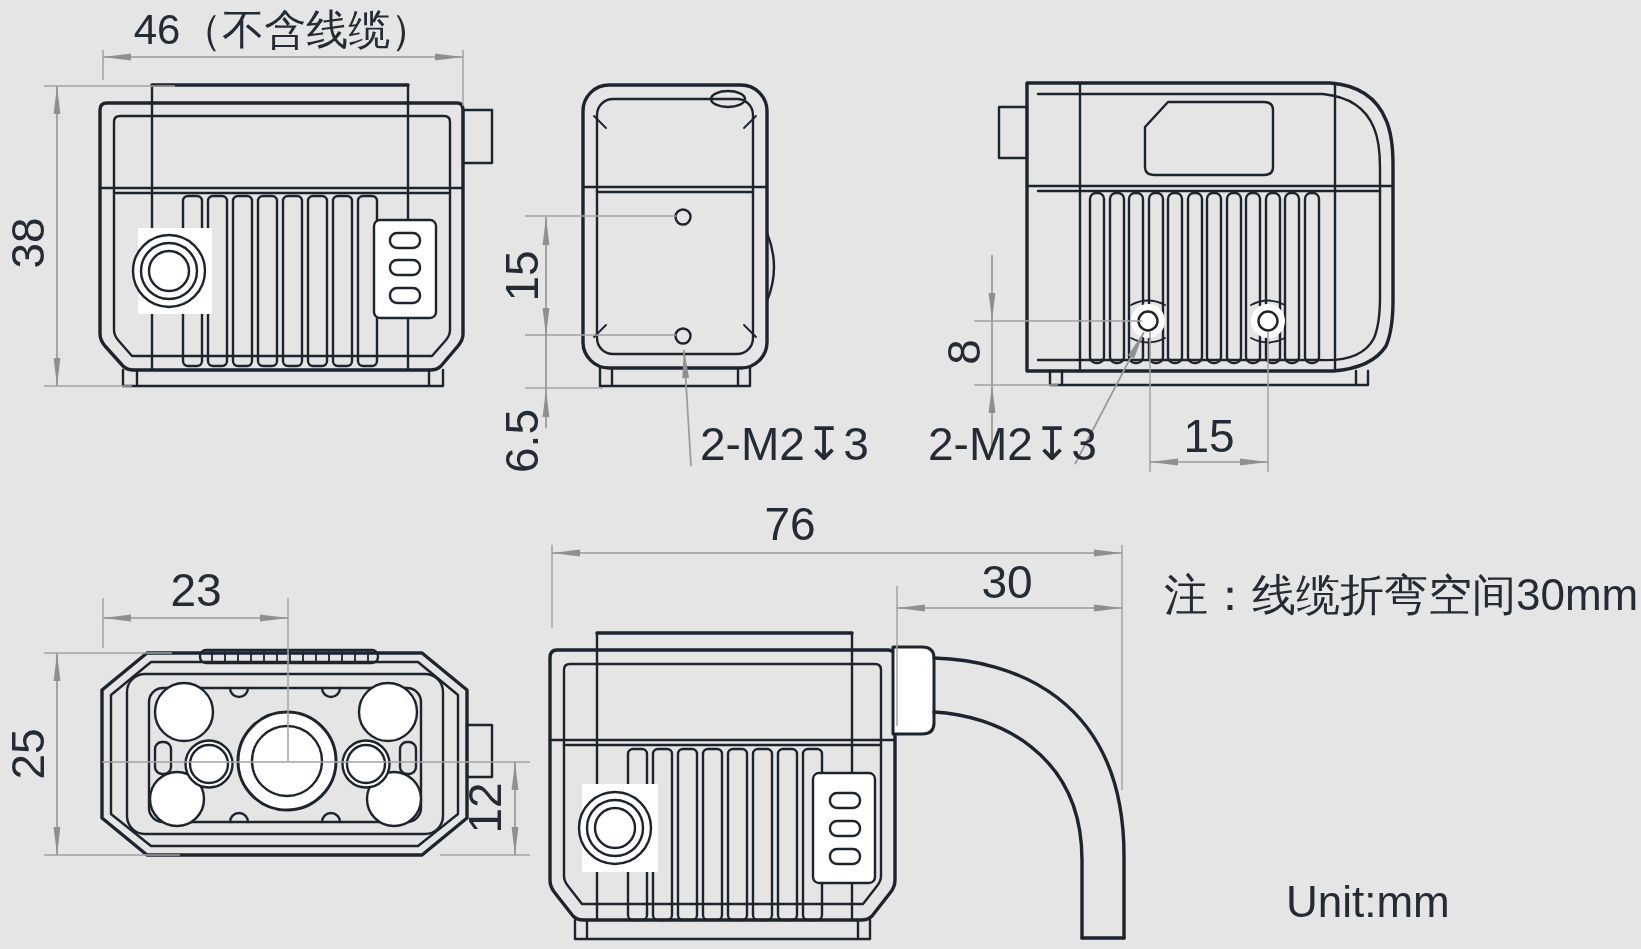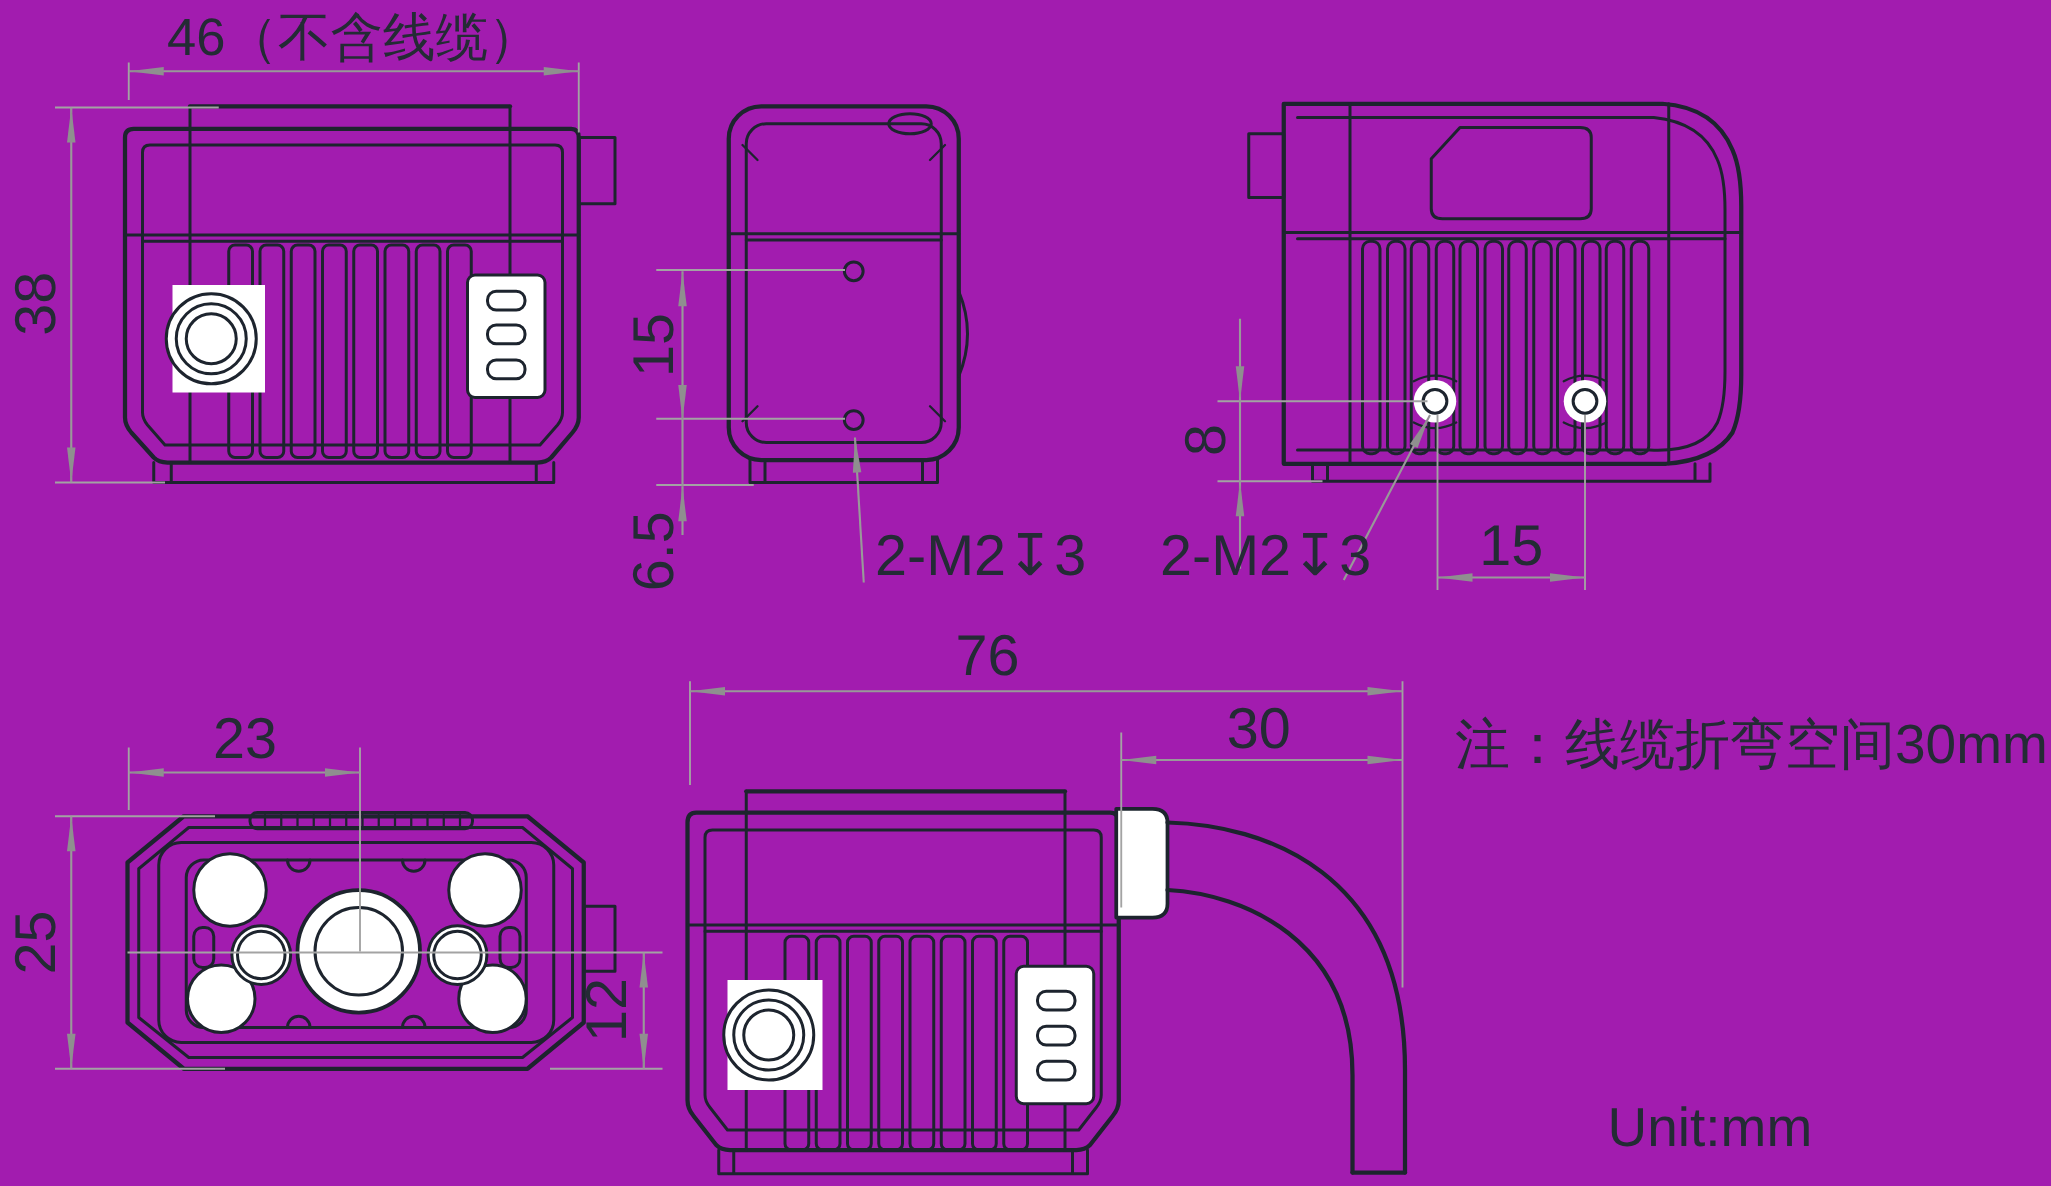--- a/index.html
+++ b/index.html
@@ -1,16 +1,16 @@
 <!DOCTYPE html>
 <html><head>
 <meta charset="utf-8">
 <style>
   html,body{margin:0;padding:0;background:#ffffff;}
-  .stage{position:relative;width:1641px;height:949px;background:#a21caf;overflow:hidden;}
+  .stage{position:relative;width:1641px;height:949px;background:#e5e5e5;overflow:hidden;}
   svg{display:block;}
   text{font-family:"Liberation Sans","DejaVu Sans",sans-serif;fill:#242b35;}
   .dimtxt{font-size:46px;}
   .dimtxt-s{font-size:42px;}
   .notetxt{font-size:44px;}
   .ol{fill:none;stroke:#1d242e;stroke-width:3.4;stroke-linejoin:round;stroke-linecap:round;}
   .ol2{fill:none;stroke:#1d242e;stroke-width:2.4;stroke-linejoin:round;stroke-linecap:round;}
   .ol3{fill:none;stroke:#1d242e;stroke-width:1.8;stroke-linejoin:round;stroke-linecap:round;}
   .wb{fill:#ffffff;stroke:#1d242e;stroke-width:2.4;stroke-linejoin:round;}
   .wb3{fill:#ffffff;stroke:#1d242e;stroke-width:3;stroke-linejoin:round;}

